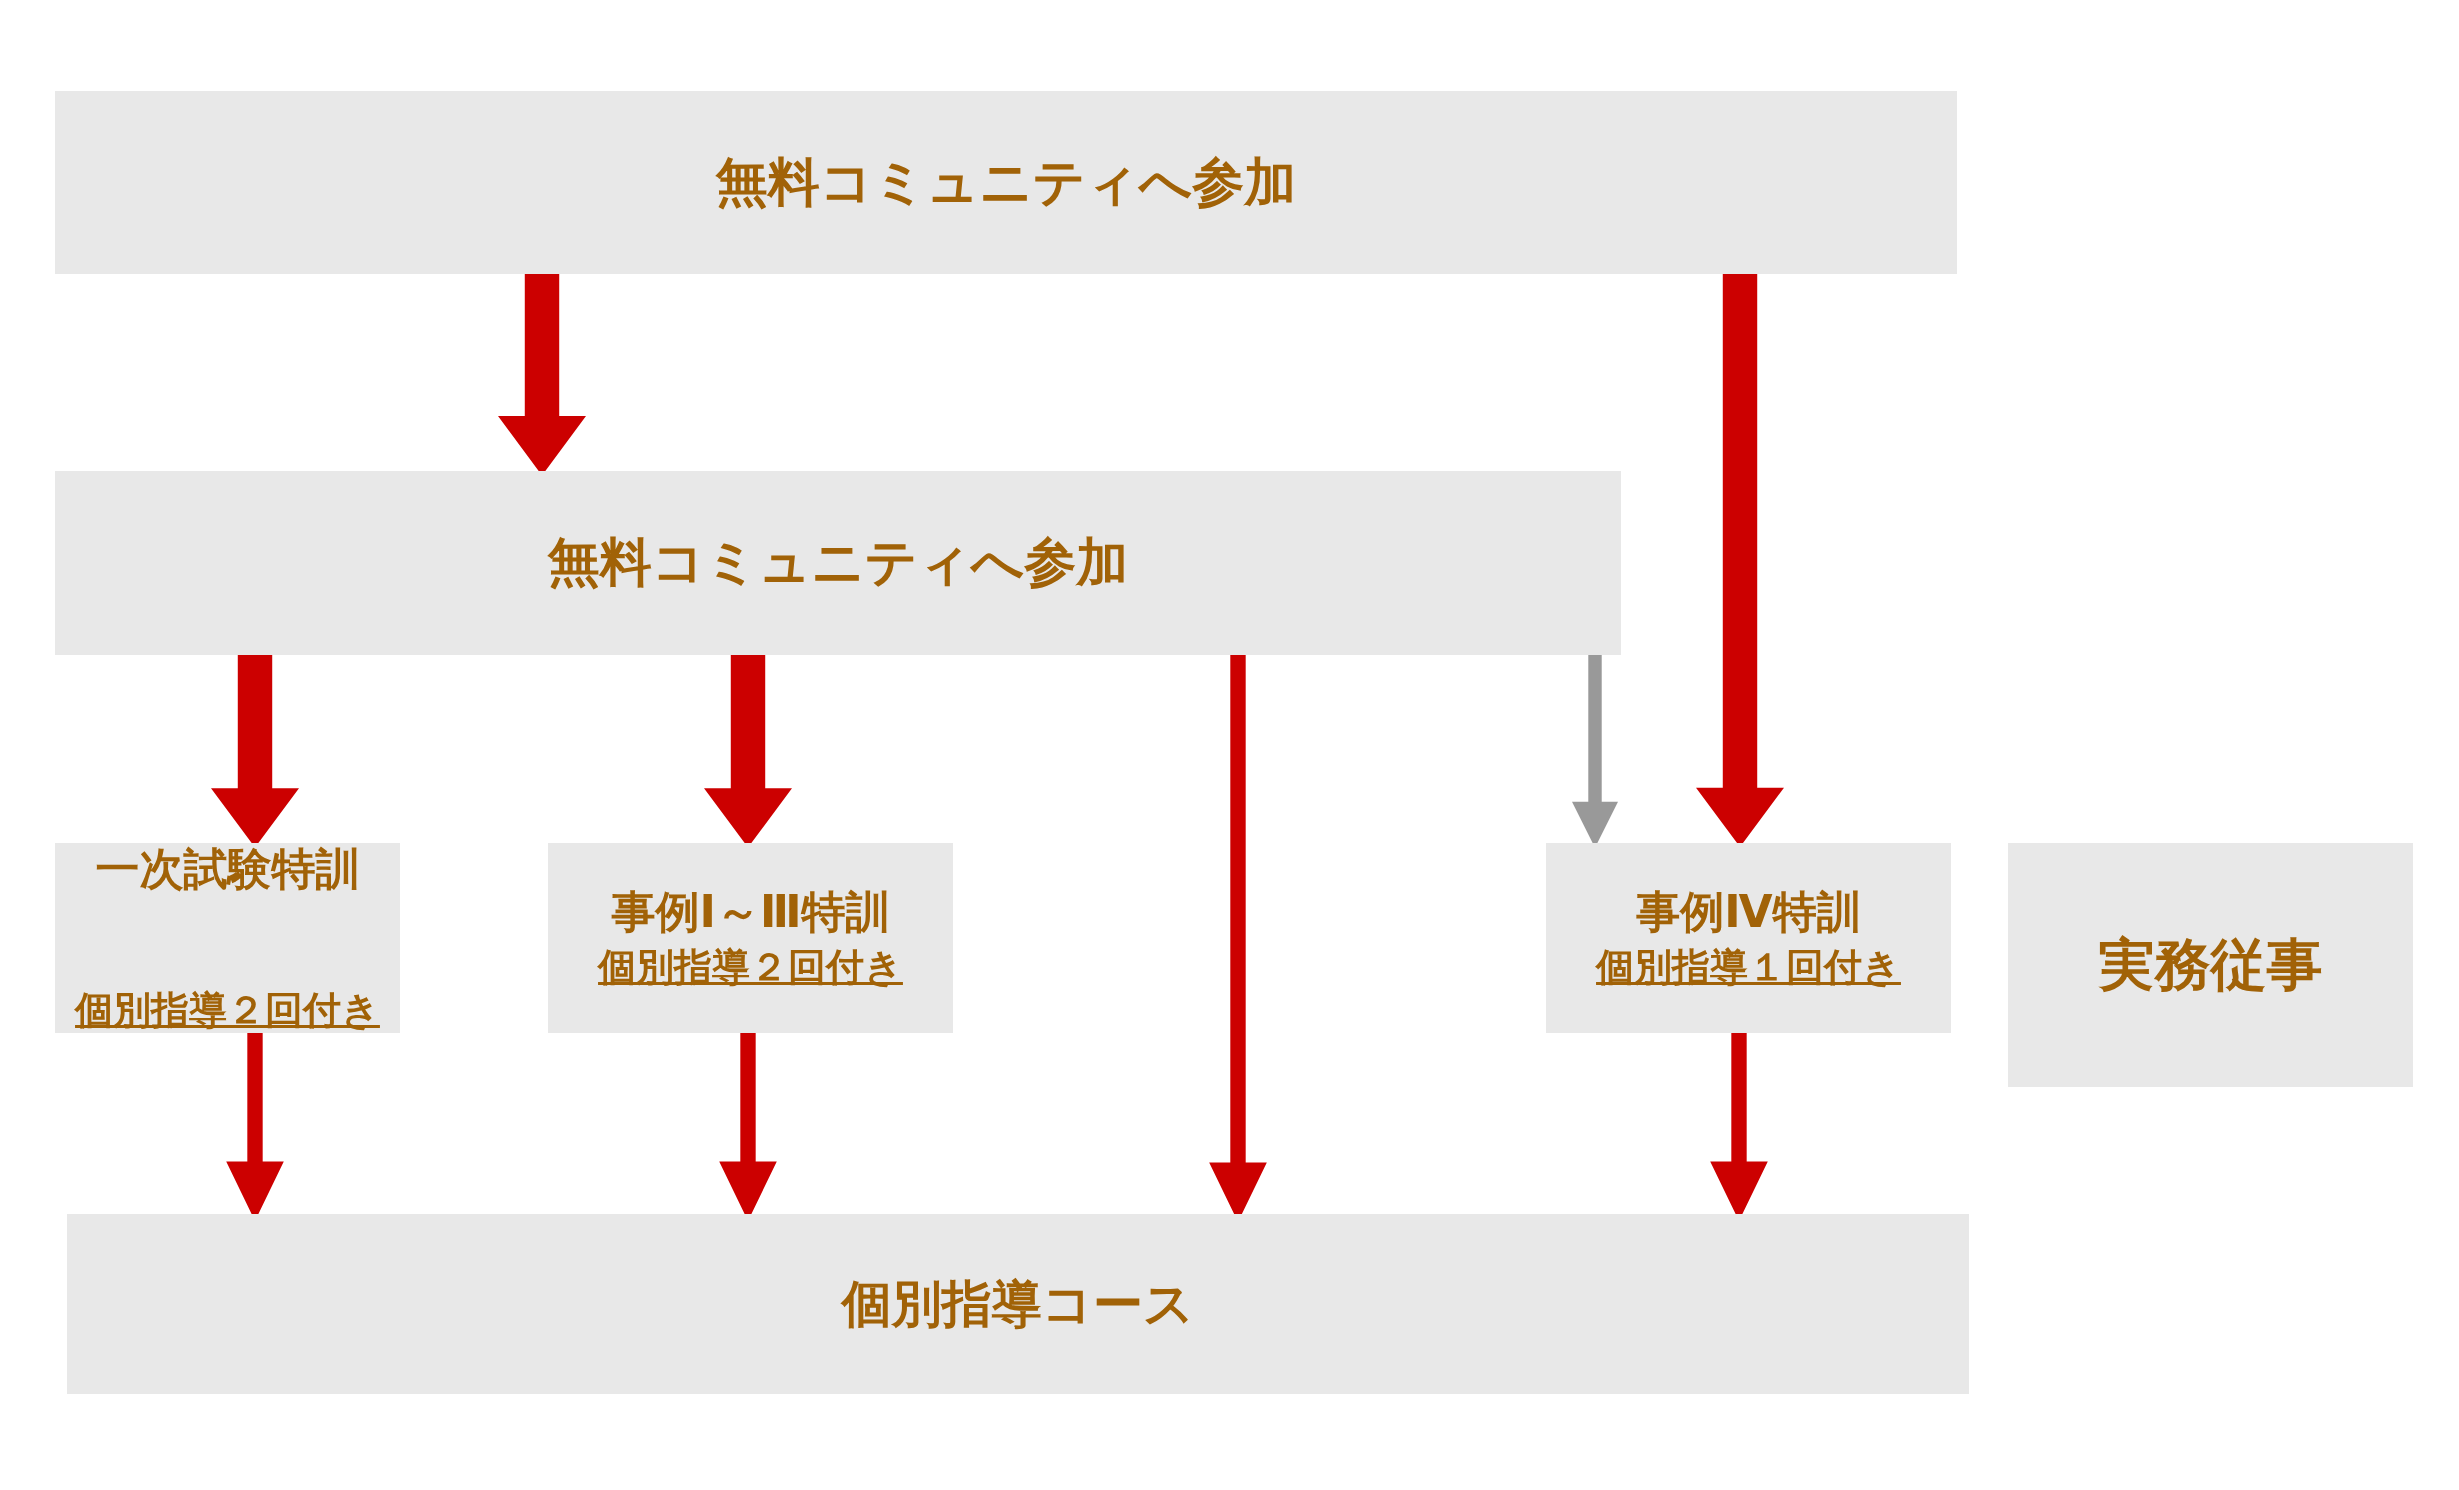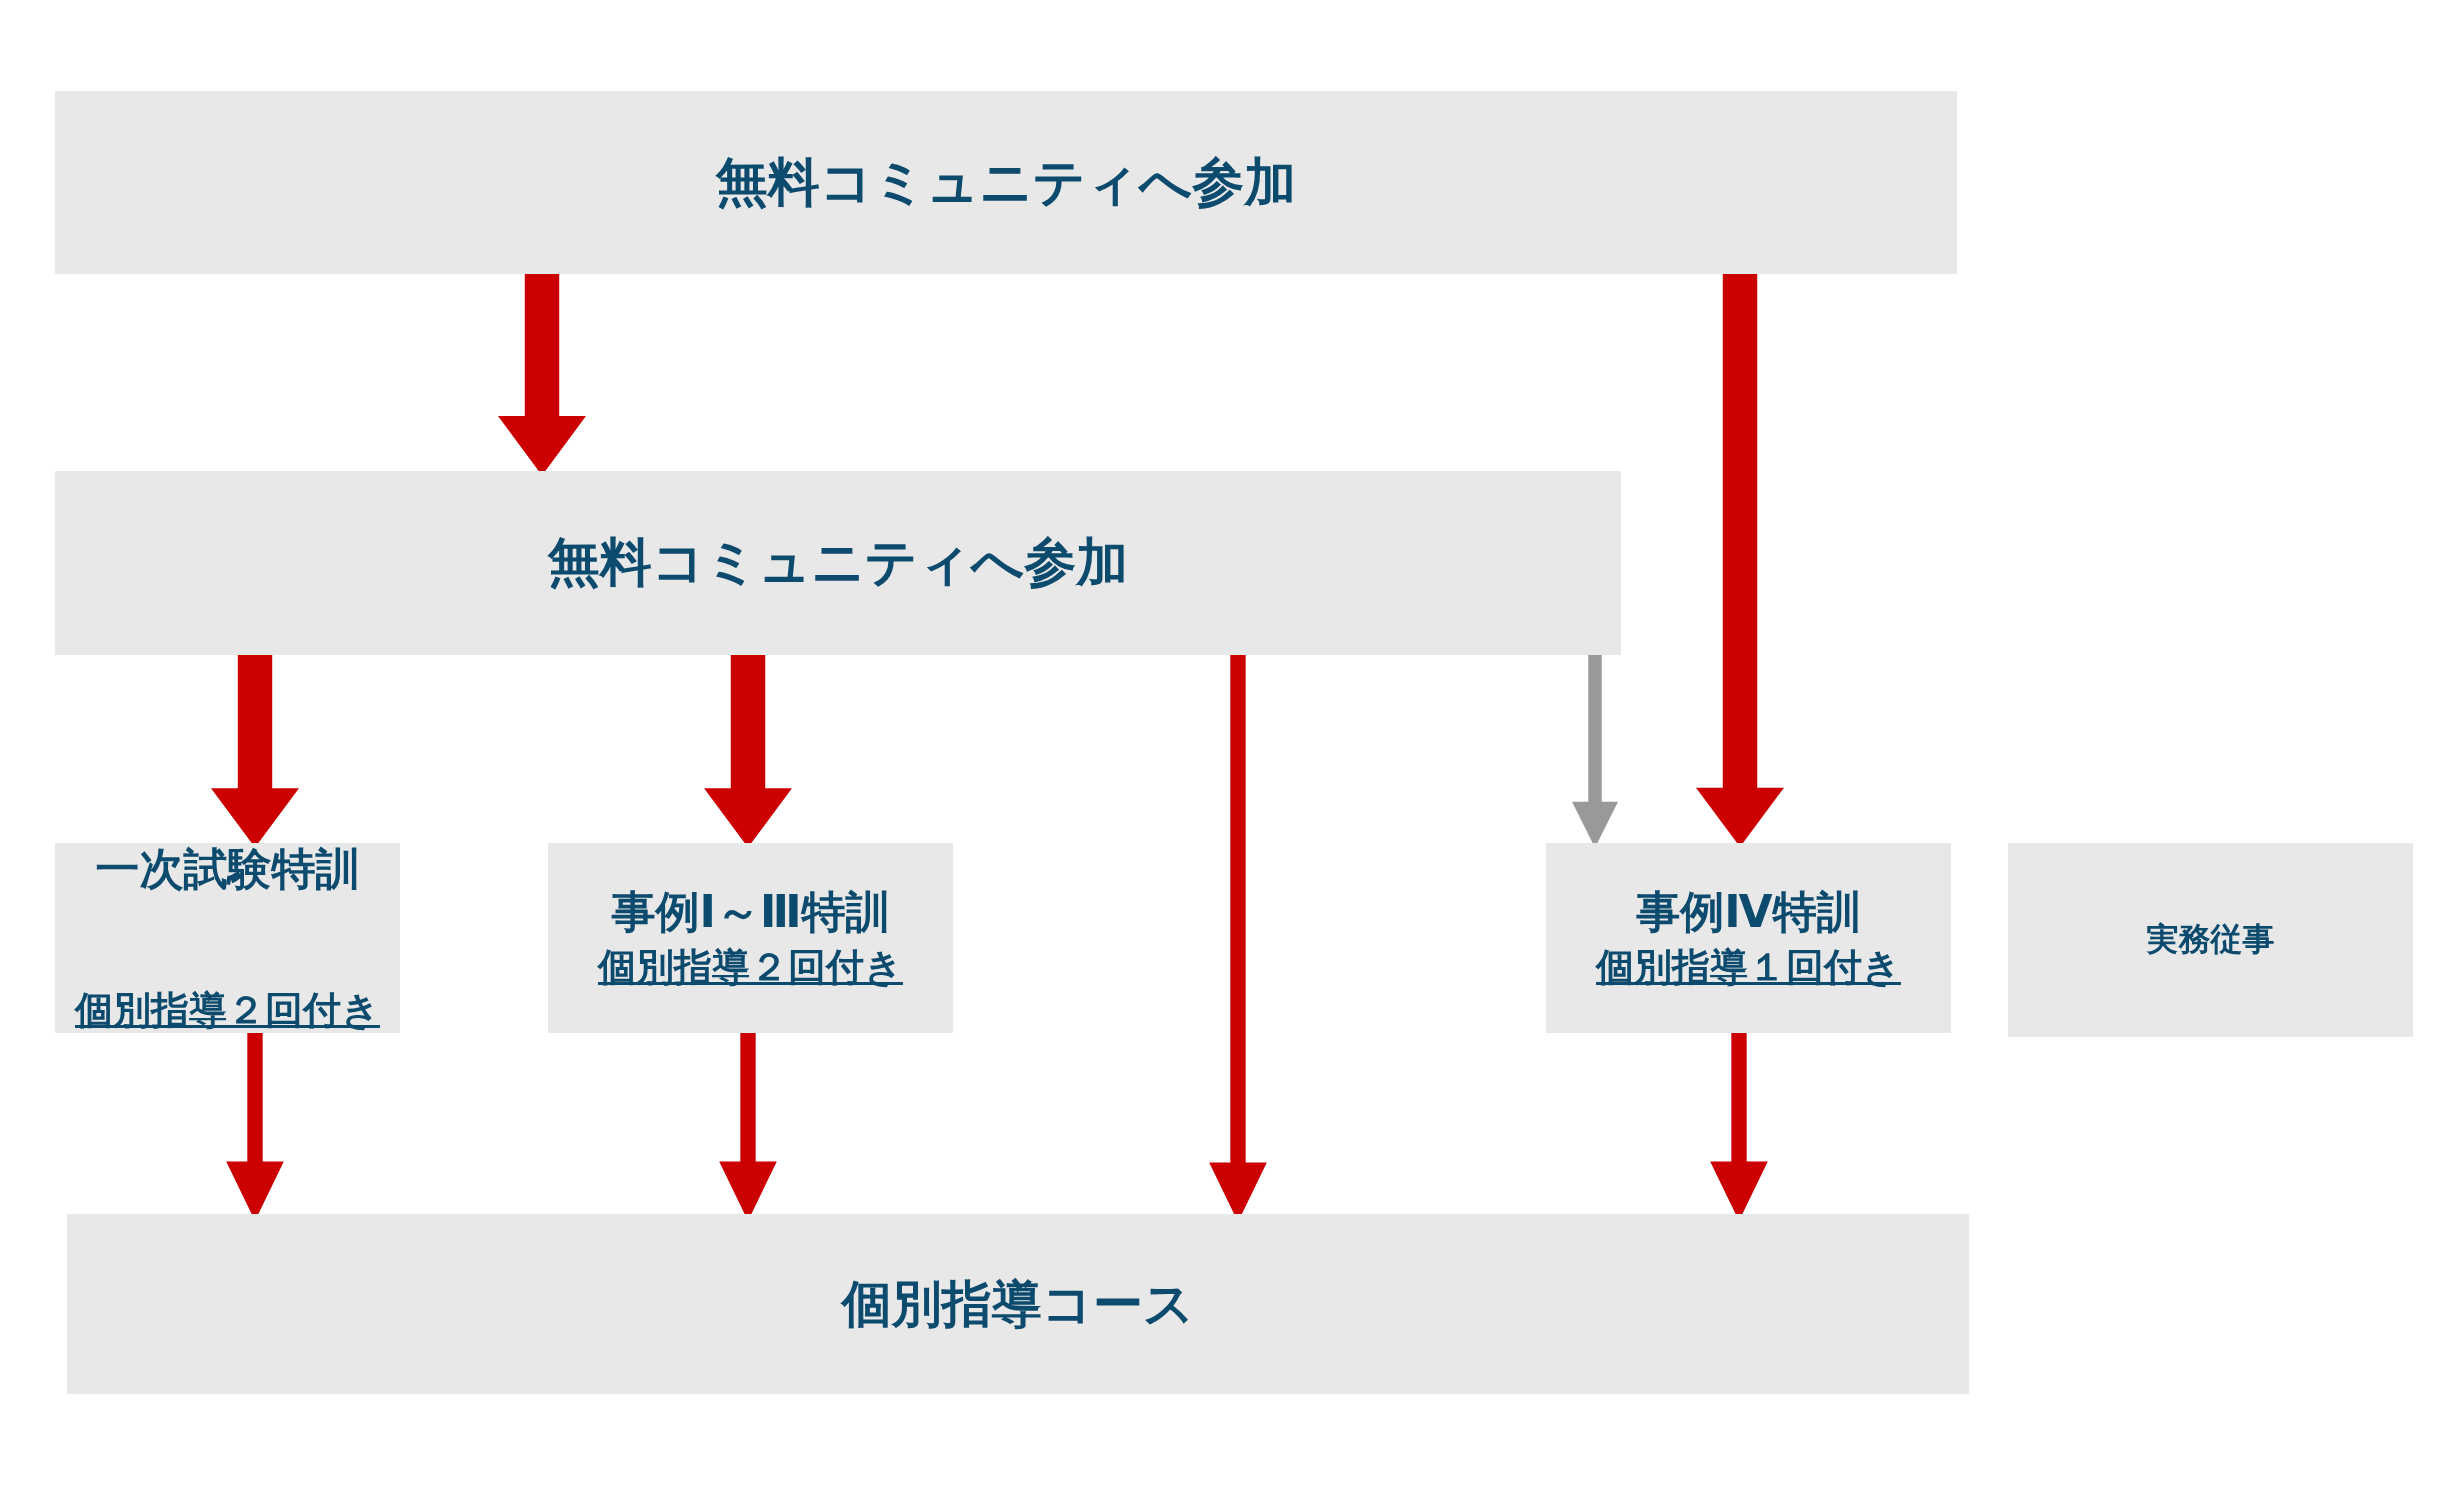--- a/index.html
+++ b/index.html
@@ -12,35 +12,35 @@
   }
   #canvas{position:absolute;left:0;top:0;width:2459px;height:1490px;}
   .node{
     position:absolute;
     box-sizing:border-box;
     display:flex;
     flex-direction:column;
     align-items:center;
     justify-content:center;
     text-align:center;
-    color:#0c4a6e;
+    color:#a16207;
     font-weight:bold;
     line-height:1.18;
     z-index:5;
   }
   .node .title{display:block;white-space:nowrap;}
   .node .sub{display:block;white-space:nowrap;font-weight:bold;text-decoration:underline;}
 
   
   #node-community{left:55px;top:91px;width:1902px;height:183px;font-size:52px;}
   #node-entry{left:55px;top:471px;width:1566px;height:184px;font-size:52px;}
   #node-primary-exam{left:55px;top:843px;width:345px;height:190px;justify-content:space-between;}
   #node-case1to3{left:548px;top:843px;width:405px;height:190px;}
   #node-case4{left:1537px;top:843px;width:405px;height:190px;}
-  #node-practical{left:2008px;top:843px;width:405px;height:194px;font-size:32px;}
+  #node-practical{left:2008px;top:843px;width:405px;height:244px;font-size:56px;}
   #node-course{left:55px;top:1214px;width:1902px;height:180px;font-size:50px;}
 
   #node-primary-exam .title,
   #node-case1to3 .title,
   #node-case4 .title{font-size:44px;margin-bottom:7.7px;}
   #node-primary-exam .sub,
   #node-case1to3 .sub,
   #node-case4 .sub{font-size:38px;}
 
   

